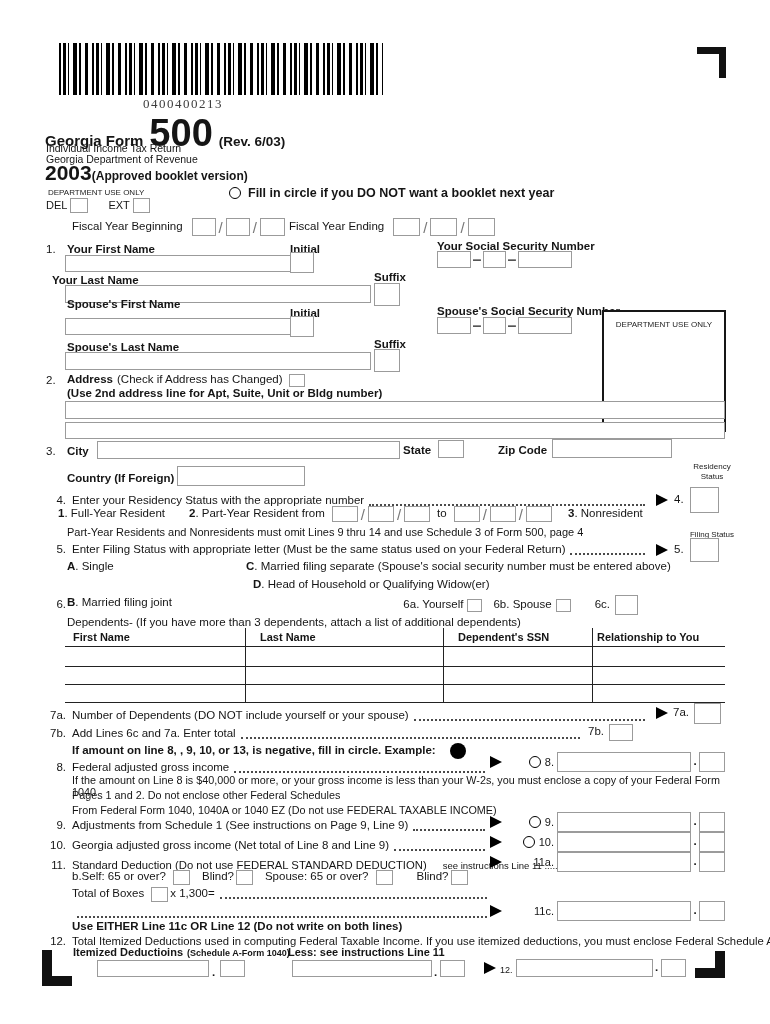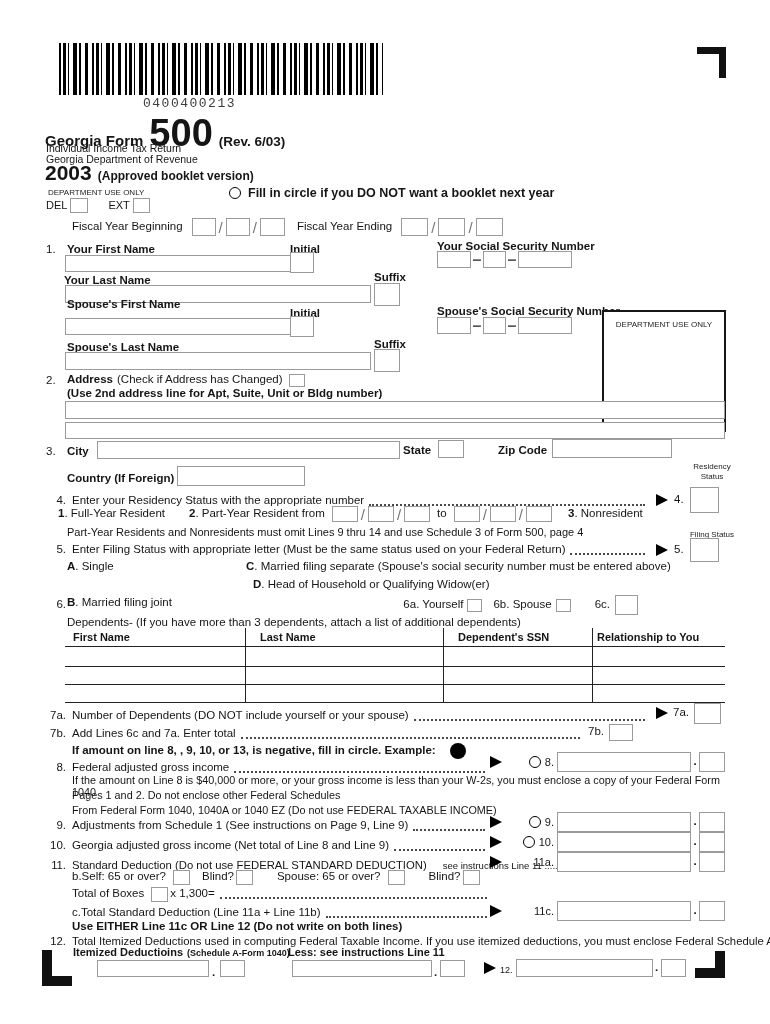--- a/index.html
+++ b/index.html
@@ -26,40 +26,40 @@
   .dot{font-weight:bold;width:8px;text-align:center;flex:0 0 auto}
   .pre{flex:0 0 52px;display:flex;align-items:center;justify-content:flex-end;gap:4px;margin-right:3px;font-size:11px}
   .cb{width:15px;height:13px;border:1px solid #9b9b9b;flex:0 0 auto;background:#fff}
   .dbox{width:26px;height:16px;border:1px solid #9b9b9b;flex:0 0 auto;background:#fff}
   .slash{font-size:15px;color:#777;margin:0 3px;flex:0 0 auto}
   .dash{width:12px;text-align:center;color:#555;flex:0 0 auto;font-weight:bold}
   .mark{position:absolute;background:#111}
   .vline{position:absolute;width:1px;background:#222}
   .hline{position:absolute;height:1px;background:#222}
   .barcode{background:repeating-linear-gradient(90deg,#000 0 2px,#fff 2px 4px,#000 4px 7px,#fff 7px 9px,#000 9px 10px,#fff 10px 14px,#000 14px 18px,#fff 18px 20px,#000 20px 22px,#fff 22px 26px,#000 26px 29px,#fff 29px 33px)}
-  .bcnum{font-family:Liberation Mono, monospace;font-size:13px;letter-spacing:1.5px;color:#3c3c3c}
+  .bcnum{font-family:Liberation Serif, serif;font-size:13px;letter-spacing:1.5px;color:#3c3c3c}
 </style>
 </head>
 <body>
 
 <div class="page">
 
   <div class="abs barcode" style="left:59px;top:43px;width:324px;height:52px"></div>
   <div class="abs bcnum" style="left:143px;top:96px">0400400213</div>
   <div class="mark" style="left:697px;top:47px;width:29px;height:7px"></div>
   <div class="mark" style="left:719px;top:47px;width:7px;height:31px"></div>
 
   <div class="abs base" style="left:45px;top:112px;gap:6px">
     <span class="b" style="font-size:15px">Georgia Form</span>
     <span class="b" style="font-size:38px">500</span>
     <span class="b" style="font-size:13.5px">(Rev. 6/03)</span>
   </div>
   <div class="abs sm" style="left:46px;top:142px">Individual Income Tax Return</div>
   <div class="abs sm" style="left:46px;top:153px">Georgia Department of Revenue</div>
-  <div class="abs base" style="left:45px;top:161px;gap:6px">
+  <div class="abs base" style="left:45px;top:161px;gap:0">
     <span class="b" style="font-size:21px">2003</span>
     <span class="b" style="font-size:12px">(Approved booklet version)</span>
   </div>
 
   <div class="abs xs" style="left:48px;top:188px">DEPARTMENT USE ONLY</div>
   <div class="abs flex" style="left:46px;top:197px;height:16px">
     <span class="t2">DEL</span>
     <span class="box" style="width:18px;height:15px;margin-left:3px"></span>
     <span class="t2" style="margin-left:20px">EXT</span>
     <span class="box" style="width:17px;height:15px;margin-left:3px"></span>
@@ -69,21 +69,21 @@
     <span class="b" style="font-size:12.5px">Fill in circle if you DO NOT want a booklet next year</span>
   </div>
 
   <div class="abs flex" style="left:72px;top:217px;height:20px">
     <span class="t">Fiscal Year Beginning</span>
     <span class="box" style="width:24px;height:18px;margin-left:9px"></span>
     <span class="slash">/</span>
     <span class="box" style="width:24px;height:18px"></span>
     <span class="slash">/</span>
     <span class="box" style="width:25px;height:18px"></span>
-    <span class="t" style="margin-left:12px">Fiscal Year Ending</span>
+    <span class="t" style="margin-left:4px">Fiscal Year Ending</span>
     <span class="box" style="width:27px;height:18px;margin-left:9px"></span>
     <span class="slash">/</span>
     <span class="box" style="width:27px;height:18px"></span>
     <span class="slash">/</span>
     <span class="box" style="width:27px;height:18px"></span>
   </div>
 
   <div class="abs t" style="left:46px;top:243px">1.</div>
   <div class="abs t b" style="left:67px;top:243px">Your First Name</div>
   <div class="abs t b" style="left:290px;top:243px">Initial</div>
@@ -91,21 +91,21 @@
   <div class="abs box" style="left:65px;top:255px;width:230px;height:17px"></div>
   <div class="abs box" style="left:290px;top:252px;width:24px;height:21px"></div>
   <div class="abs flex" style="left:437px;top:251px;height:17px">
     <span class="box" style="width:34px;height:17px"></span>
     <span class="dash">–</span>
     <span class="box" style="width:23px;height:17px"></span>
     <span class="dash">–</span>
     <span class="box" style="width:54px;height:17px"></span>
   </div>
 
-  <div class="abs t b" style="left:64px;top:274px">Your Last Name</div>
+  <div class="abs t b" style="left:52px;top:274px">Your Last Name</div>
   <div class="abs t b" style="left:374px;top:271px">Suffix</div>
   <div class="abs box" style="left:65px;top:285px;width:306px;height:18px"></div>
   <div class="abs box" style="left:374px;top:283px;width:26px;height:23px"></div>
 
   <div class="abs t b" style="left:67px;top:298px">Spouse's First Name</div>
   <div class="abs t b" style="left:290px;top:307px">Initial</div>
   <div class="abs t b" style="left:437px;top:305px">Spouse's Social Security Number</div>
   <div class="abs box" style="left:65px;top:318px;width:230px;height:17px"></div>
   <div class="abs box" style="left:290px;top:316px;width:24px;height:21px"></div>
   <div class="abs flex" style="left:437px;top:317px;height:17px">
@@ -321,35 +321,34 @@
     <span class="box amt"></span>
     <span class="dot t">.</span>
     <span class="box cents"></span>
   </div>
 
   <div class="abs flex" style="left:72px;top:869px;height:16px">
     <span class="t">b.Self: 65 or over?</span>
     <span class="cb" style="width:17px;height:15px;margin-left:7px"></span>
     <span class="t" style="margin-left:12px">Blind?</span>
     <span class="cb" style="width:17px;height:15px;margin-left:2px"></span>
-    <span class="t" style="margin-left:24px">Spouse: 65 or over?</span>
+    <span class="t" style="margin-left:12px">Spouse: 65 or over?</span>
     <span class="cb" style="width:17px;height:15px;margin-left:7px"></span>
     <span class="t" style="margin-left:24px">Blind?</span>
     <span class="cb" style="width:17px;height:15px;margin-left:2px"></span>
   </div>
 
   <div class="abs flex" style="left:72px;top:886px;width:420px;height:16px">
     <span class="t">Total of Boxes</span>
     <span class="cb" style="width:17px;height:15px;margin-left:7px"></span>
     <span class="t" style="margin-left:2px">x 1,300=</span>
     <span class="leader"></span>
   </div>
 
   <div class="abs flex" style="left:72px;top:905px;width:420px;height:16px">
-    <span class="t">c.Total Standard Deduction (Line 11a + Line 11b)</span>
     <span class="leader"></span>
   </div>
   <div class="abs flex" style="left:490px;top:901px;height:20px">
     <span class="arr"></span>
     <span class="pre">
         <span>11c.</span>
       </span>
     <span class="box amt"></span>
     <span class="dot t">.</span>
     <span class="box cents"></span>

